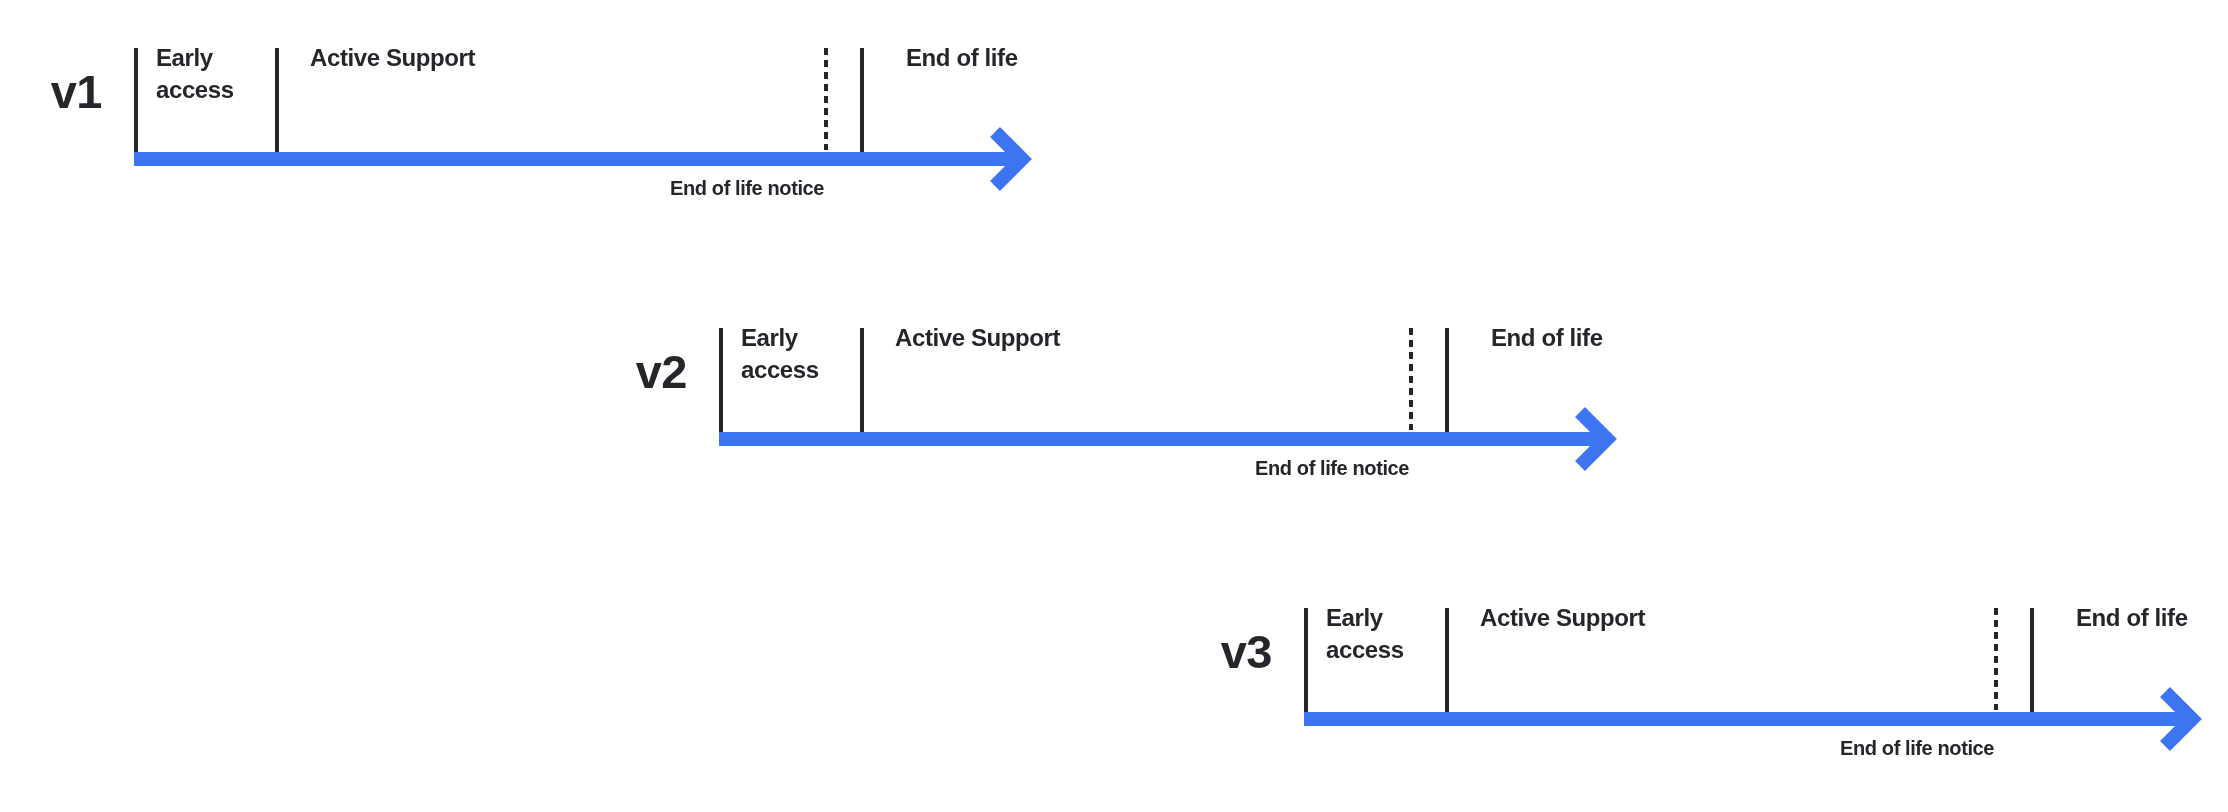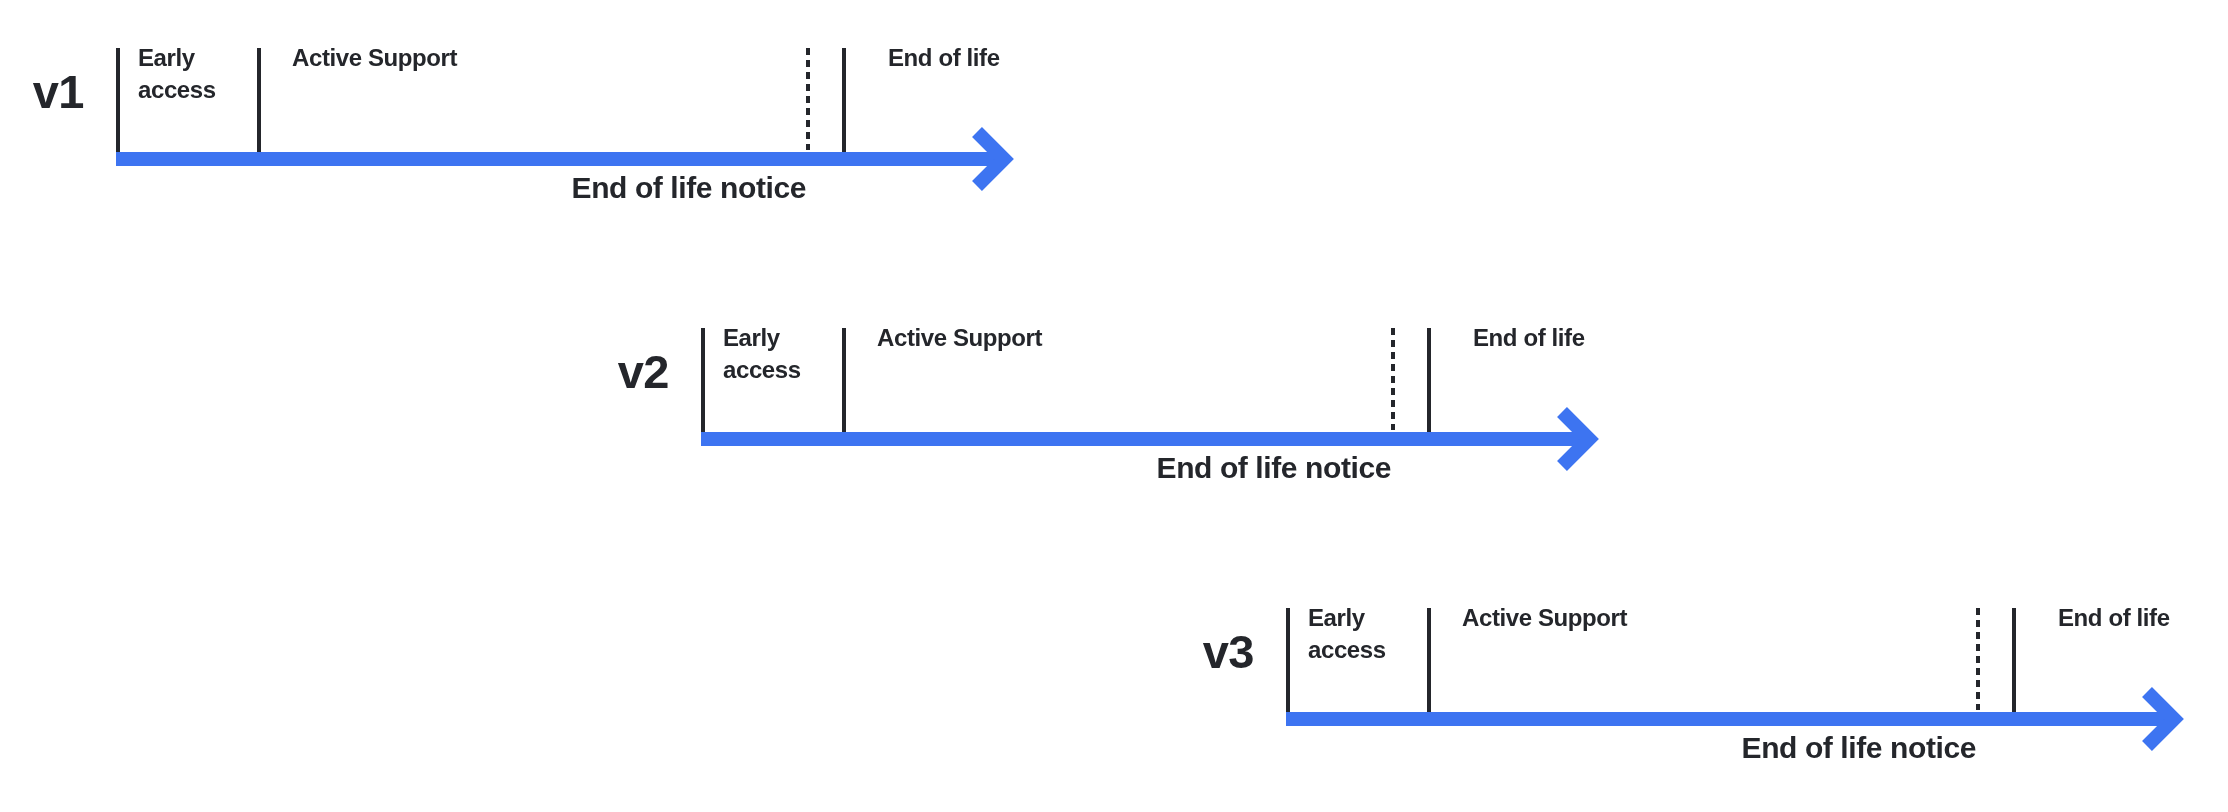--- a/index.html
+++ b/index.html
@@ -13,20 +13,21 @@
     height: 812px;
     background: #ffffff;
     overflow: hidden;
     font-family: "Liberation Sans", sans-serif;
     color: #24262b;
   }
   .timeline {
     position: absolute;
     width: 1100px;
     height: 210px;
+    margin-left: 18px;
   }
   .timeline svg {
     position: absolute;
     left: 0;
     top: 0;
     width: 1100px;
     height: 210px;
     display: block;
   }
   .version-label {
@@ -51,21 +52,21 @@
   }
   .phase-early   { left: 138px; width: 118px; }
   .phase-active  { left: 292px; white-space: nowrap; }
   .phase-eol     { left: 888px; white-space: nowrap; }
   .notice-label {
     position: absolute;
     left: 506px;
     top: 152px;
     width: 300px;
     text-align: right;
-    font-size: 30px;
+    font-size: 20px;
     line-height: 32px;
     font-weight: 700;
     letter-spacing: -0.4px;
     white-space: nowrap;
   }
   .t1 { left: 0px;    top: 20px;  }
   .t2 { left: 585px;  top: 300px; }
   .t3 { left: 1170px; top: 580px; }
 </style>
 </head>

